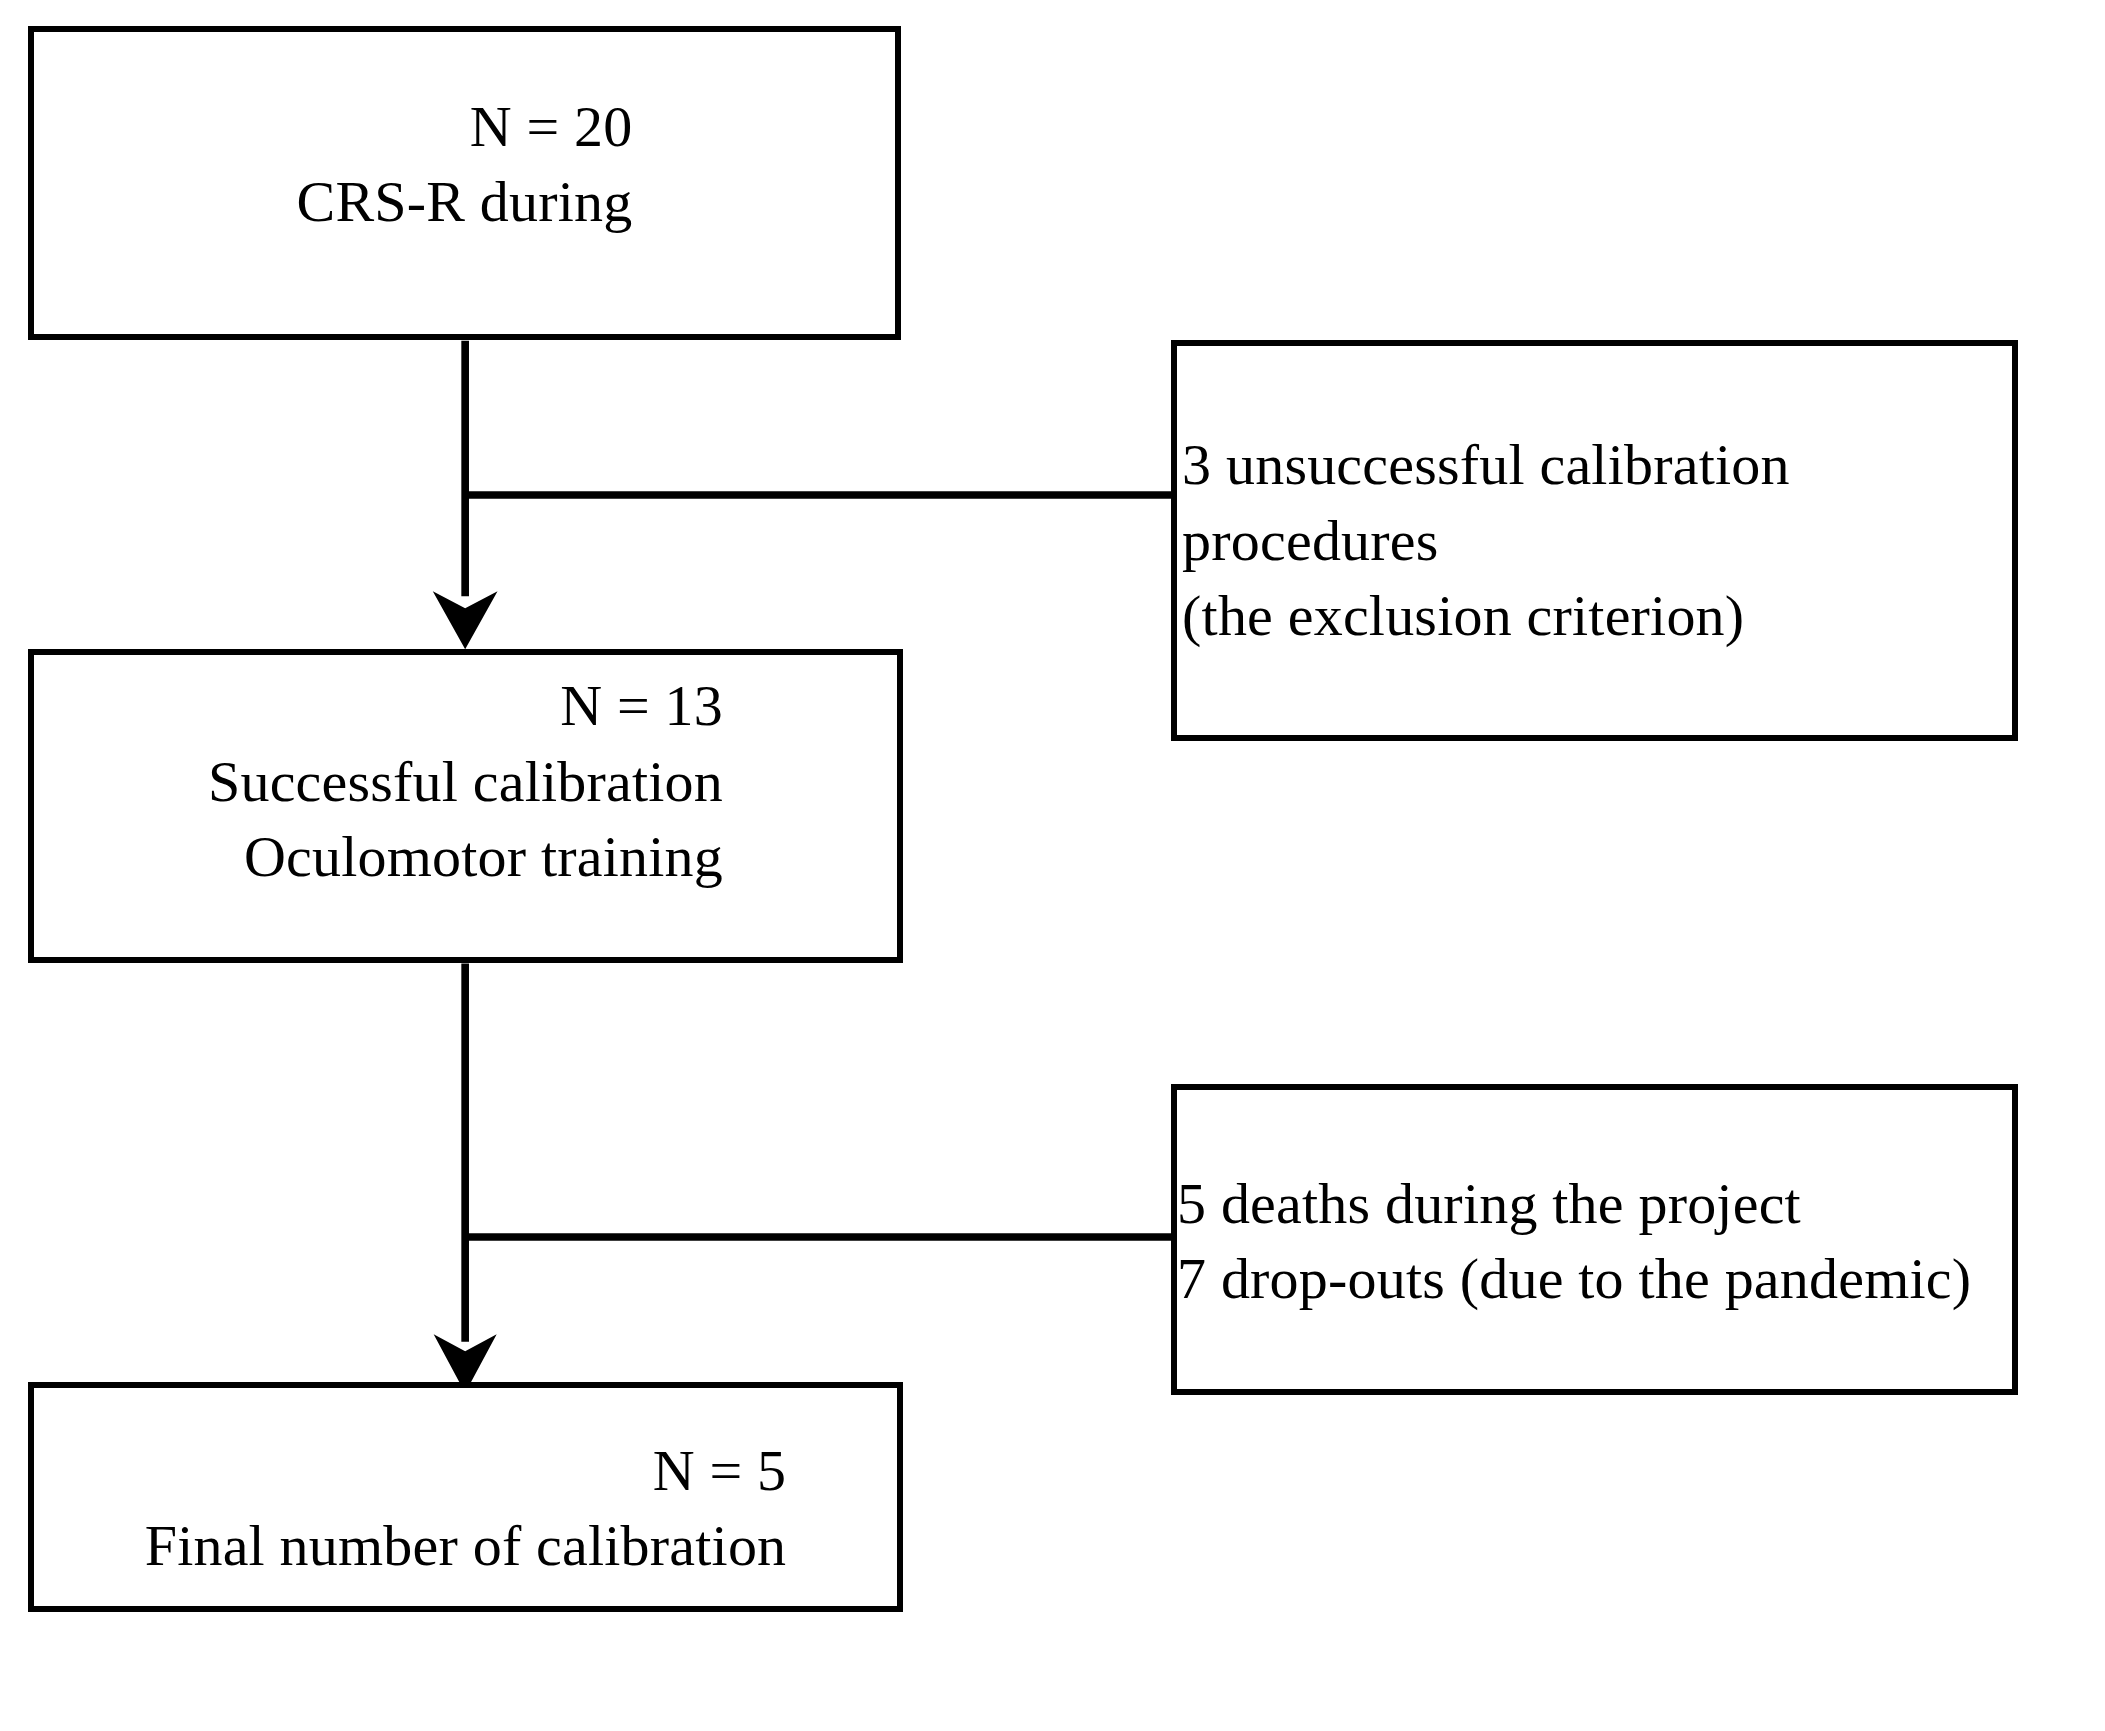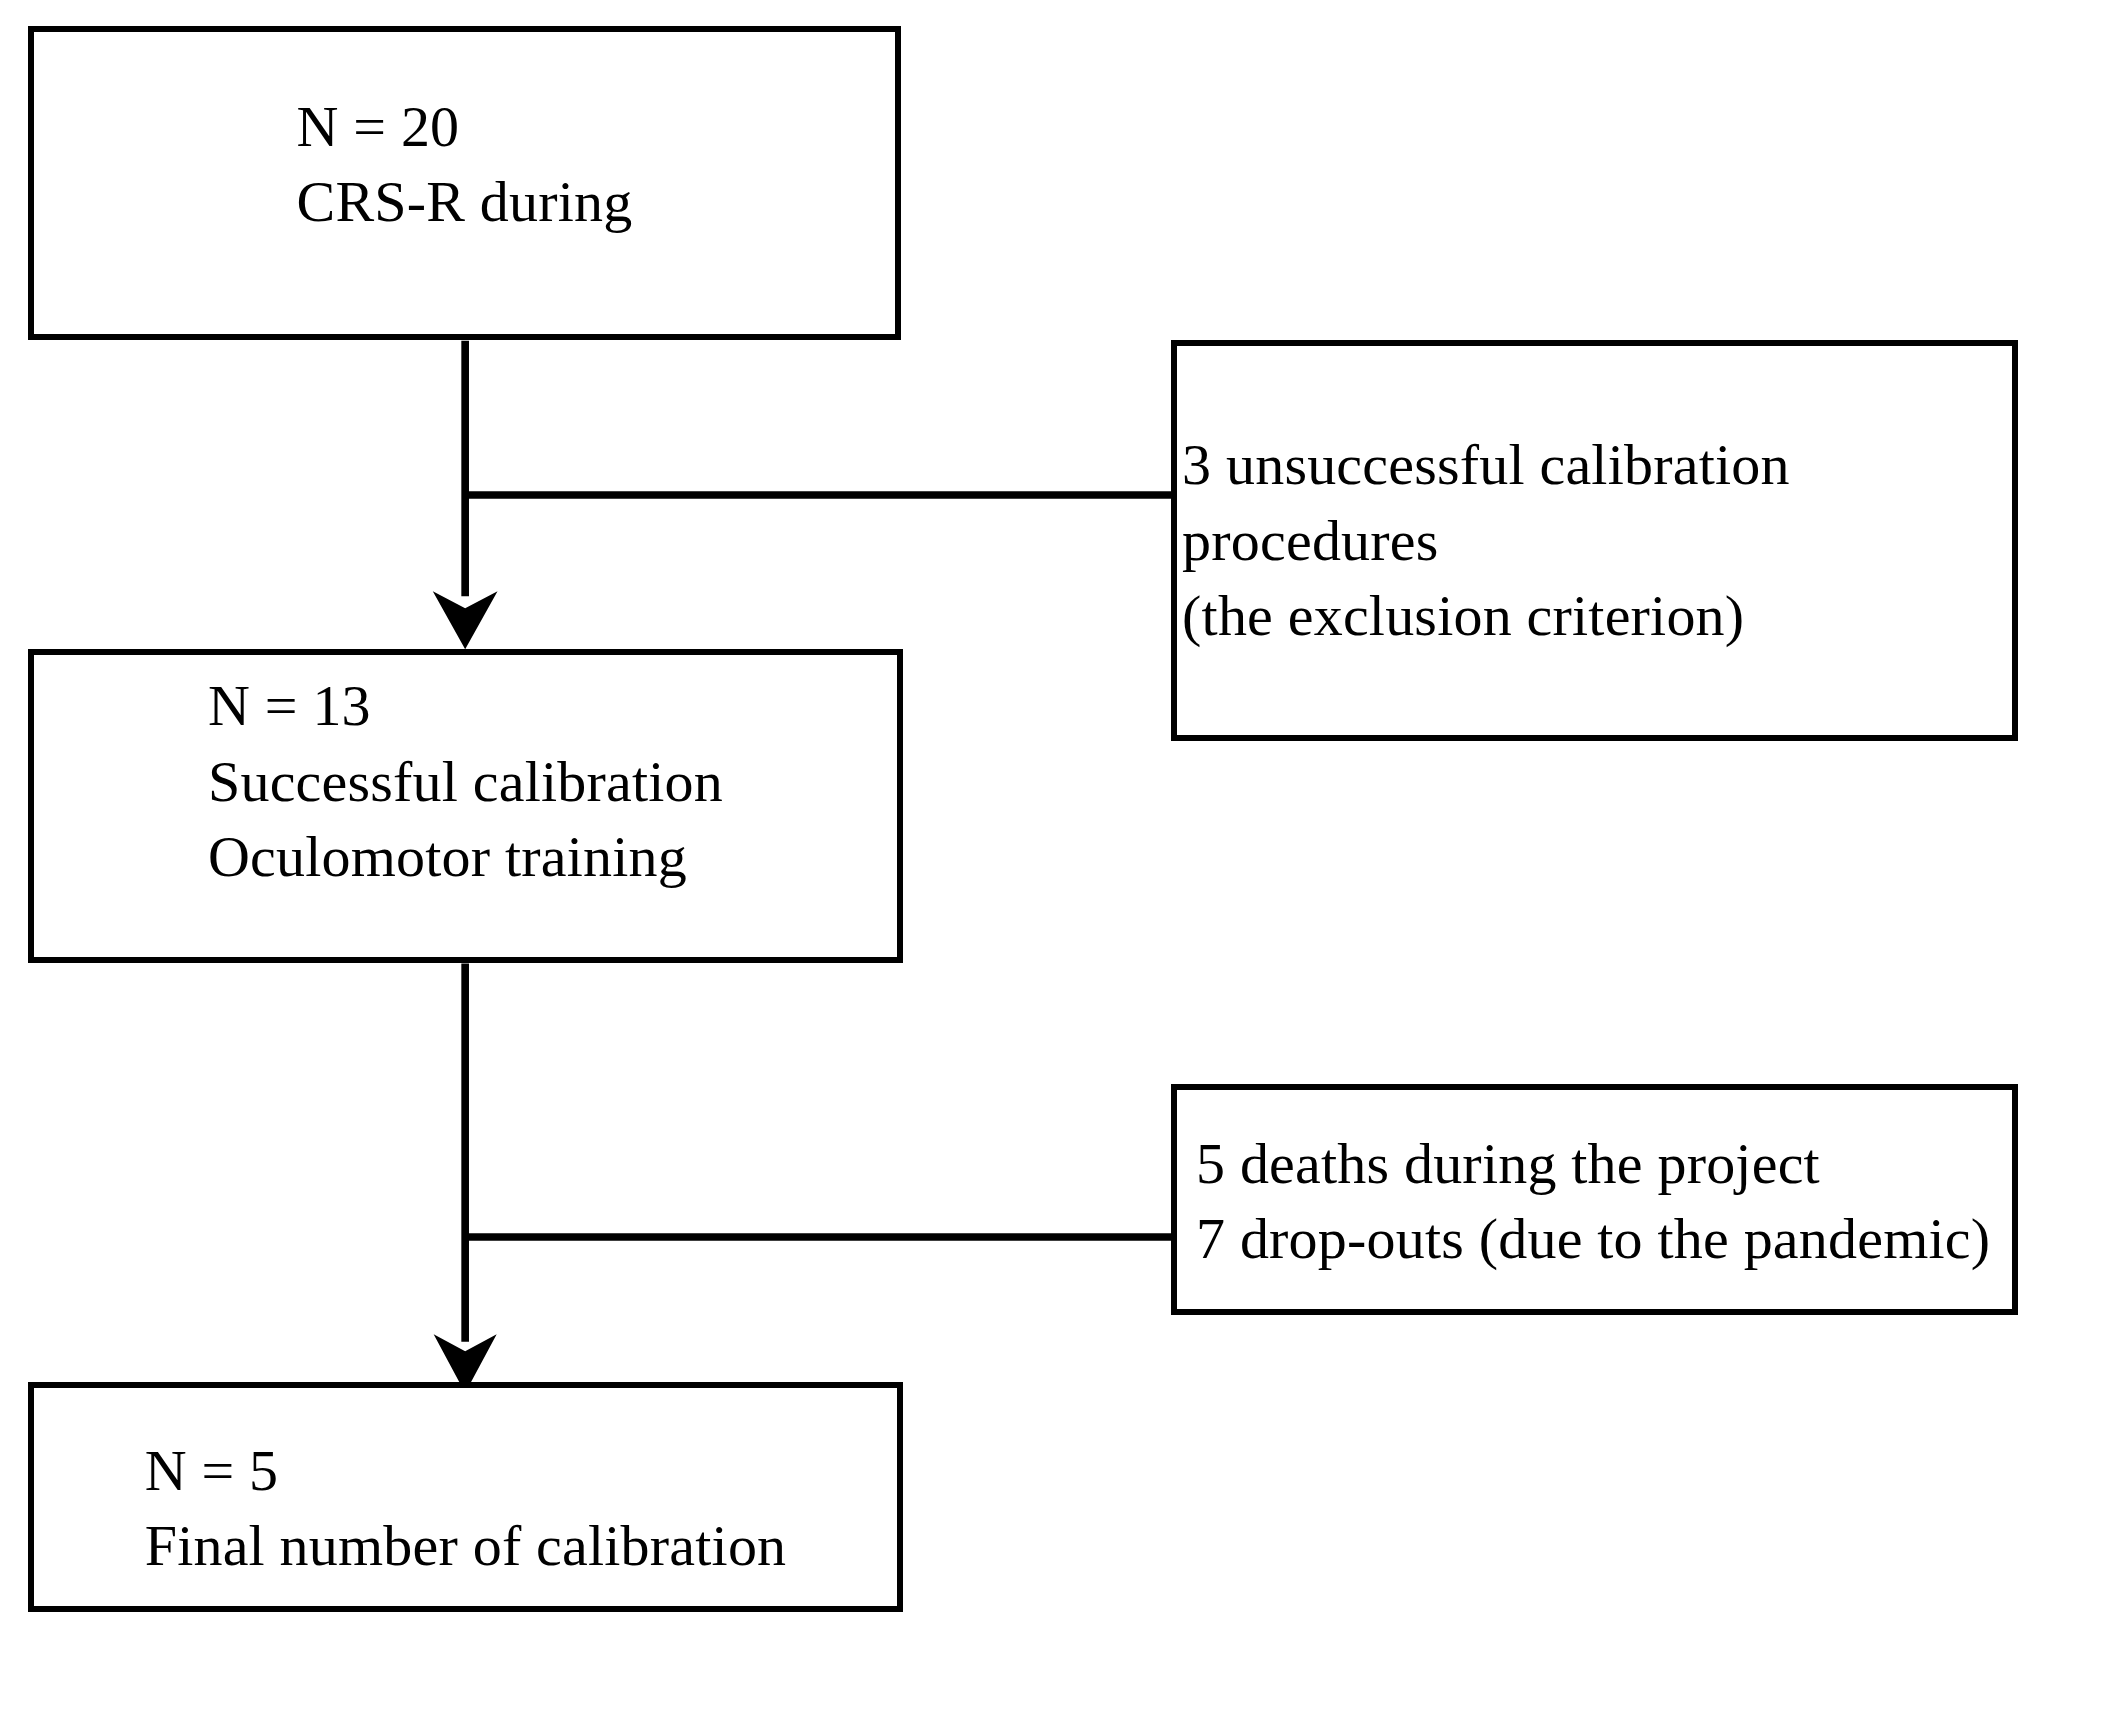--- a/index.html
+++ b/index.html
@@ -66,26 +66,26 @@
   }
   #node-final .stack { padding-top: 22px; }
   
   #node-exclusion-calibration {
     left: 1171px; top: 340px;
     width: 847px; height: 401px;
     padding-left: 5.1px;
   }
   #node-exclusion-attrition {
     left: 1171px; top: 1084px;
-    width: 847px; height: 231px;
-    padding-left: 19px;
+    width: 847px; height: 311px;
+    padding-left: 0;
   }
   #node-exclusion-attrition .stack { padding-top: 3.4px; }
   .stack { display: block; }
-  .node-box.centered .stack { text-align: left; font-family: Liberation Serif, serif; }
+  .node-box.centered .stack { text-align: right; font-family: Liberation Serif, serif; }
 </style>
 </head>
 <body>
 
 <div id="canvas">
 
   <svg class="flow-layer" viewBox="0 0 2472 2033" aria-hidden="true">
 
     <line x1="546" y1="400" x2="546" y2="700" stroke="#000000" stroke-width="9"></line>
 

